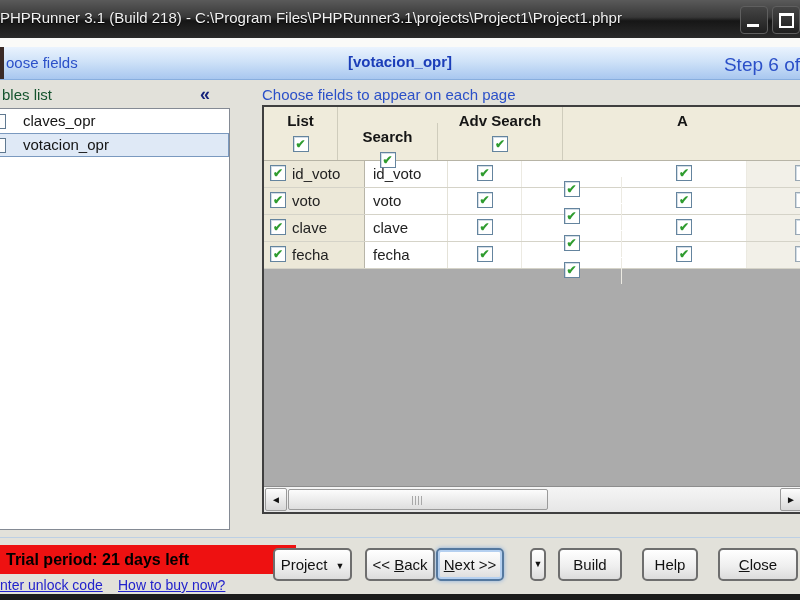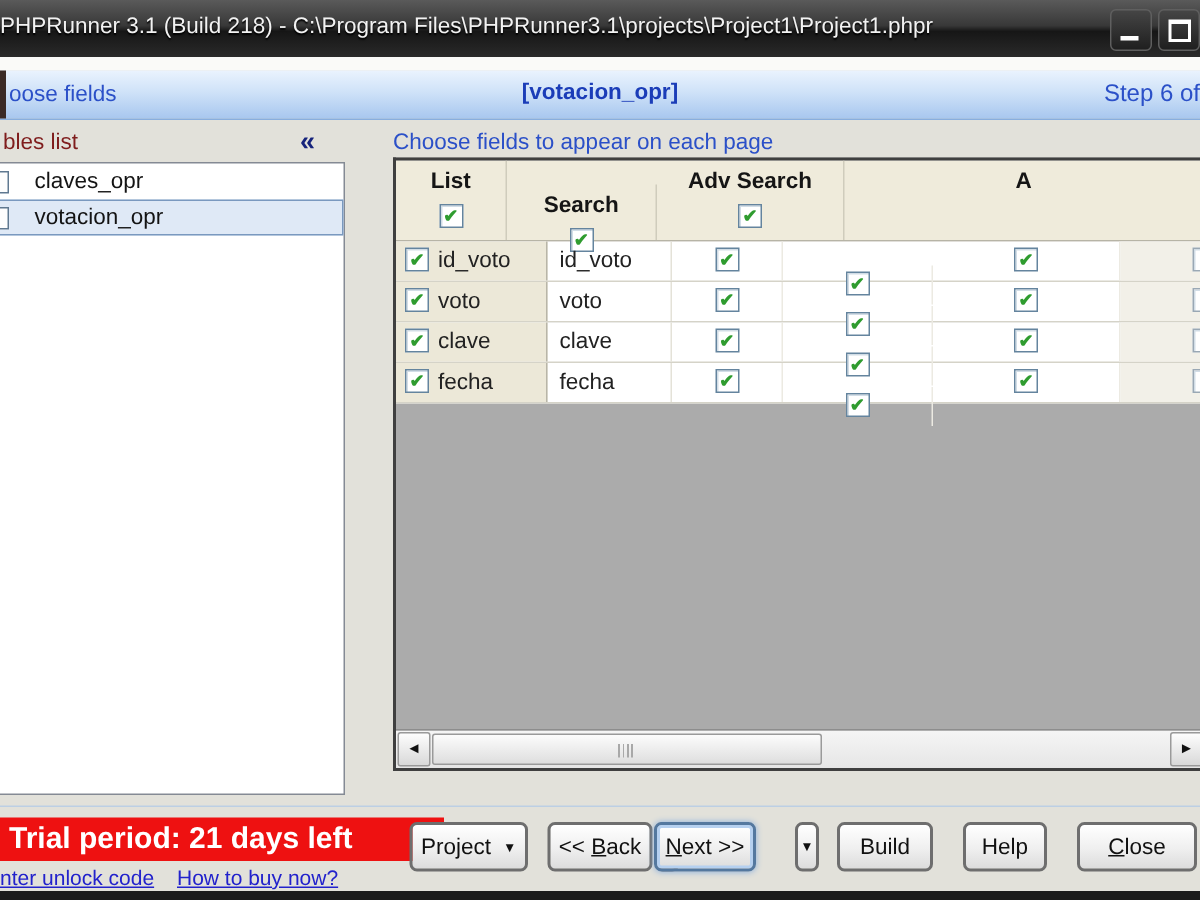--- a/index.html
+++ b/index.html
@@ -18,24 +18,24 @@
   .glyph-max{position:absolute;left:6px;top:6px;width:11px;height:10px;border:2px solid #fff;border-top-width:3px;background:transparent;}
 
   
   .strip{position:absolute;left:0;top:38px;width:800px;height:9px;background:#fafaf8;}
   .bluebar{position:absolute;left:0;top:47px;width:800px;height:32px;
     background:linear-gradient(180deg,#eaf3fe 0%,#cfe2f8 45%,#a8c7ef 100%);
     border-bottom:1px solid var(--header_border,#88aede);}
   .bluebar-sliver{position:absolute;left:0;top:0;width:4px;height:32px;background:#3a2a26;}
   .bluebar .left-label{position:absolute;left:6px;top:7px;font-size:15px;color:var(--header_text,#2b50c8);}
   .bluebar .center-label{position:absolute;left:0;width:100%;text-align:center;top:6px;font-size:15px;font-weight:bold;color:var(--header_title,#1b3db8);}
-  .bluebar .step-label{position:absolute;right:0px;top:7px;font-size:16px;color:var(--header_text,#2b50c8);white-space:nowrap;}
-
-  
-  .sidebar-header{position:absolute;left:2px;top:86px;font-size:15px;color:#7f1d1d;text-align:right;}
+  .bluebar .step-label{position:absolute;right:0px;top:7px;font-size:19px;color:var(--header_text,#2b50c8);white-space:nowrap;}
+
+  
+  .sidebar-header{position:absolute;left:2px;top:86px;font-size:15px;color:#14532d;text-align:right;}
   .collapse-btn{position:absolute;left:200px;top:84px;font-size:18px;font-weight:bold;color:#16237b;cursor:pointer;}
   .tables-list{position:absolute;left:-2px;top:108px;width:230px;height:420px;background:#fff;
     border:1px solid #848a94;}
   .list-item{position:relative;height:24px;line-height:24px;font-size:15px;color:#141414;padding-left:24px;white-space:nowrap;}
   .list-item .tbl-icon{position:absolute;left:-11px;top:5px;width:16px;height:13px;background:#fdfdfd;border:1px solid #5f7890;}
   .list-item.selected{background:var(--selection_bg,#dfe9f6);outline:1px solid var(--selection_border,#7a99bf);outline-offset:-1px;}
 
   
   .grid-caption{position:absolute;left:262px;top:86px;font-size:15px;color:var(--header_text,#2b50c8);}
   .fields-table{position:absolute;left:262px;top:105px;width:538px;height:405px;
@@ -69,21 +69,21 @@
     text-align:center;font-size:10px;line-height:21px;color:#111;}
   .sb-left{left:1px;} .sb-right{right:0px;}
   .hthumb{position:absolute;left:24px;top:2px;width:260px;height:21px;box-sizing:border-box;
     background:linear-gradient(180deg,#fcfcfc,#dedede);border:1px solid #9a9a9a;border-radius:2px;}
   .hthumb .grip{position:absolute;left:50%;top:6px;width:12px;height:9px;margin-left:-6px;
     background:repeating-linear-gradient(90deg,#a8a8a8 0 1px,transparent 1px 3px);}
 
   
   .footer-sep{position:absolute;left:0;top:537px;width:800px;height:1px;background:#bccfe4;}
   .trial-banner{position:absolute;left:0;top:545px;width:296px;height:29px;background:var(--trial_bg,#ee1111);
-    color:#ffffff;font-weight:bold;font-size:20px;line-height:29px;padding-left:6px;box-sizing:border-box;white-space:nowrap;}
+    color:#000000;font-weight:bold;font-size:16px;line-height:29px;padding-left:6px;box-sizing:border-box;white-space:nowrap;}
   .flink{position:absolute;top:577px;font-size:14px;color:var(--link_color,#2222cc);text-decoration:underline;white-space:nowrap;cursor:pointer;}
   .link-unlock{left:0px;} .link-buy{left:118px;}
 
   .xpbtn{position:absolute;top:548px;height:33px;box-sizing:border-box;border:2px solid #6e6e6e;border-radius:5px;
     background:linear-gradient(180deg,#ffffff,#efefef 55%,#dcdcdc);font-size:15px;color:#111;
     text-align:center;line-height:29px;white-space:nowrap;cursor:pointer;font-family:"Liberation Sans",sans-serif;}
   .accel{text-decoration:underline;}
   .b-project{left:273px;width:79px;}
   .b-back{left:365px;width:70px;}
   .b-back-drop{left:437px;width:16px;font-size:9px;}

